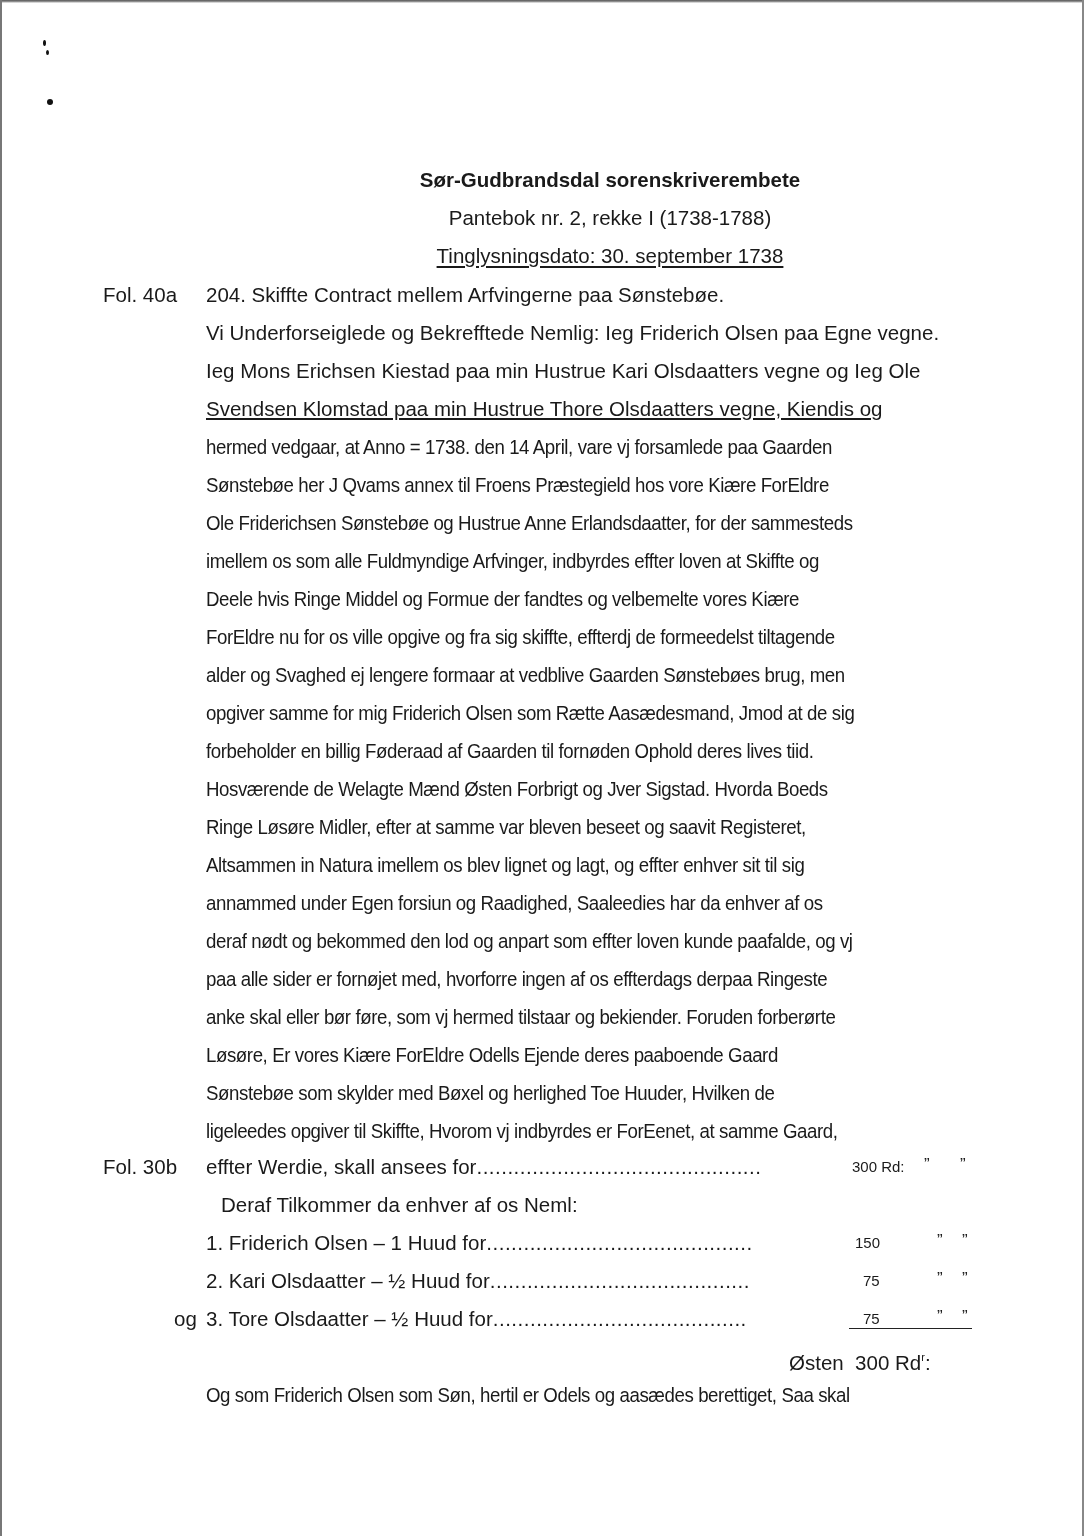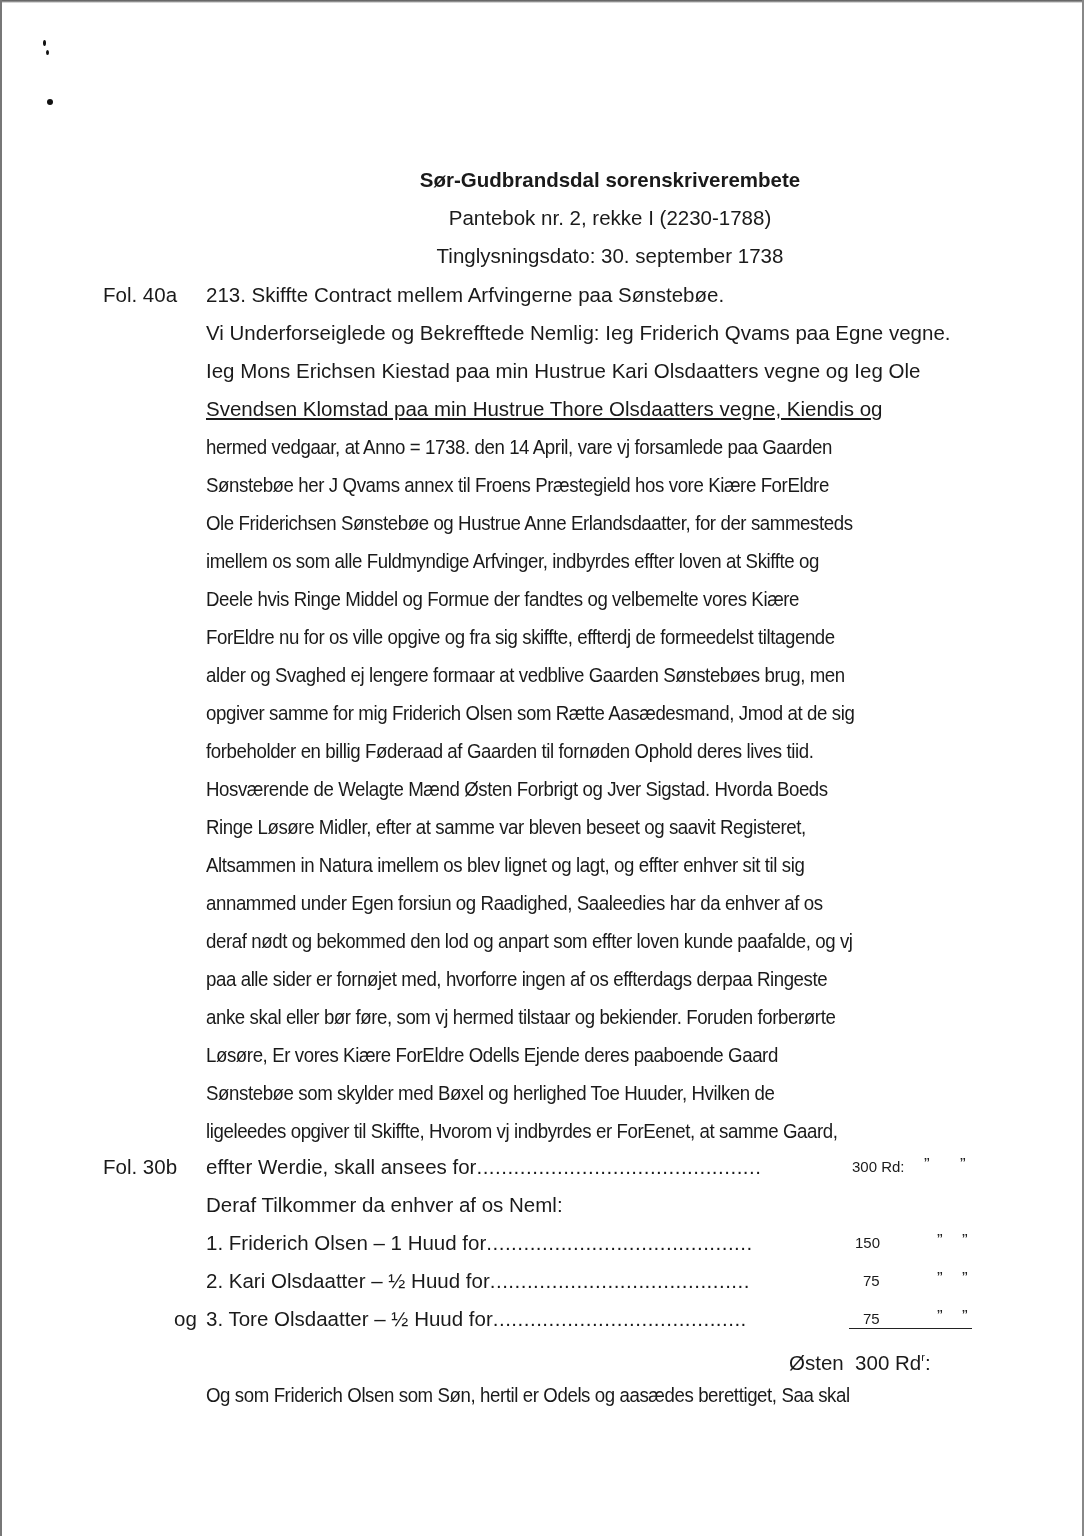--- a/index.html
+++ b/index.html
@@ -5,53 +5,53 @@
   html, body { margin: 0; padding: 0; background: #ffffff; }
   body { width: 1084px; height: 1536px; position: relative; overflow: hidden;
          font-family: "Liberation Sans", sans-serif; color: #1a1a1a; }
   .scan-top { position: absolute; left: 0; top: 0; width: 1084px; height: 3px;
               background: linear-gradient(to bottom, #555 0, #999 60%, #fff 100%); }
   .scan-left { position: absolute; left: 0; top: 0; width: 2px; height: 1536px; background: #777; }
   .scan-right { position: absolute; right: 0; top: 0; width: 2px; height: 1536px; background: #888; }
   .speck { position: absolute; background: #111; border-radius: 50%; }
   .line { position: absolute; font-size: 20.5px; line-height: 24px; white-space: nowrap; }
   .header { text-align: center; left: 380px; width: 460px; }
-  .u { text-underline-offset: 3px; }
+  .u { text-decoration: underline; text-underline-offset: 3px; }
   .margin { left: 103px; }
   .body-line { left: 206px; }
   .cond { letter-spacing: -0.45px; transform-origin: left top; transform: scaleX(0.91); }
   .dots { letter-spacing: 0.5px; }
   .amt { position: absolute; font-size: 15px; line-height: 24px; white-space: nowrap; }
   .ditto { position: absolute; font-size: 17px; line-height: 24px; }
   .rule { position: absolute; height: 1px; background: #222; }
   sup { font-size: 11px; vertical-align: 9px; }
 </style>
 </head>
 <body>
 
 <div class="scan-top"></div>
 <div class="scan-left"></div>
 <div class="scan-right"></div>
 <div class="speck" style="left:43px;top:40px;width:3px;height:6px;"></div>
 <div class="speck" style="left:46px;top:50px;width:3px;height:5px;"></div>
 <div class="speck" style="left:47px;top:99px;width:6px;height:6px;"></div>
 
 <div class="line header" style="top:168px;font-weight:bold;">Sør-Gudbrandsdal sorenskriverembete</div>
-<div class="line header" style="top:206px;">Pantebok nr. 2, rekke I (2230-1788)</div>
+<div class="line header" style="top:206px;">Pantebok nr. 2, rekke I (1738-1788)</div>
 <div class="line header" style="top:244px;">
   <span class="u">Tinglysningsdato: 30. september 1738</span>
 </div>
 
 <div class="line margin" style="top:283px;">Fol. 40a</div>
 <div class="line margin" style="top:1155px;">Fol. 30b</div>
 <div class="line" style="top:1307px;left:174px;">og</div>
 
 <div id="body-lines">
-    <div class="line body-line" style="top: 283px;">213. Skiffte Contract mellem Arfvingerne paa Sønstebøe.</div>
-    <div class="line body-line" style="top: 321px;">Vi Underforseiglede og Bekrefftede Nemlig: Ieg Friderich Qvams paa Egne vegne.</div>
+    <div class="line body-line" style="top: 283px;">204. Skiffte Contract mellem Arfvingerne paa Sønstebøe.</div>
+    <div class="line body-line" style="top: 321px;">Vi Underforseiglede og Bekrefftede Nemlig: Ieg Friderich Olsen paa Egne vegne.</div>
     <div class="line body-line" style="top: 359px;">Ieg Mons Erichsen Kiestad paa min Hustrue Kari Olsdaatters vegne og Ieg Ole</div>
     <div class="line body-line" style="top: 397px; text-decoration: underline;">Svendsen Klomstad paa min Hustrue Thore Olsdaatters vegne, Kiendis og</div>
     <div class="line body-line cond" style="top: 435px;">hermed vedgaar, at Anno = 1738. den 14 April, vare vj forsamlede paa Gaarden</div>
     <div class="line body-line cond" style="top: 473px;">Sønstebøe her J Qvams annex til Froens Præstegield hos vore Kiære ForEldre</div>
     <div class="line body-line cond" style="top: 511px;">Ole Friderichsen Sønstebøe og Hustrue Anne Erlandsdaatter, for der sammesteds</div>
     <div class="line body-line cond" style="top: 549px;">imellem os som alle Fuldmyndige Arfvinger, indbyrdes effter loven at Skiffte og</div>
     <div class="line body-line cond" style="top: 587px;">Deele hvis Ringe Middel og Formue der fandtes og velbemelte vores Kiære</div>
     <div class="line body-line cond" style="top: 625px;">ForEldre nu for os ville opgive og fra sig skiffte, effterdj de formeedelst tiltagende</div>
     <div class="line body-line cond" style="top: 663px;">alder og Svaghed ej lengere formaar at vedblive Gaarden Sønstebøes brug, men</div>
     <div class="line body-line cond" style="top: 701px;">opgiver samme for mig Friderich Olsen som Rætte Aasædesmand, Jmod at de sig</div>
@@ -68,21 +68,21 @@
     <div class="line body-line cond" style="top: 1119px;">ligeleedes opgiver til Skiffte, Hvorom vj indbyrdes er ForEenet, at samme Gaard,</div>
   </div>
 
 <div class="line body-line" style="top:1155px;">
   <span>effter Werdie, skall ansees for</span><span class="dots">..............................................</span>
 </div>
 <div class="amt" style="top:1155px;left:852px;">300 Rd:</div>
 <div class="ditto" style="top:1153px;left:924px;">”</div>
 <div class="ditto" style="top:1153px;left:960px;">”</div>
 
-<div class="line body-line" style="top:1193px;">Deraf Tilkommer da enhver af os Neml:</div>
+<div class="line body-line" style="top:1193px;margin-left:15px;">Deraf Tilkommer da enhver af os Neml:</div>
 
 <div class="line body-line" style="top:1231px;">
   <span>1. Friderich Olsen – 1 Huud for</span><span class="dots">...........................................</span>
 </div>
 <div class="amt" style="top:1231px;left:855px;">150</div>
 <div class="ditto" style="top:1229px;left:937px;">”</div>
 <div class="ditto" style="top:1229px;left:962px;">”</div>
 
 <div class="line body-line" style="top:1269px;text-align:center;">
   <span>2. Kari Olsdaatter – ½ Huud for</span><span class="dots">.......................................... </span>

